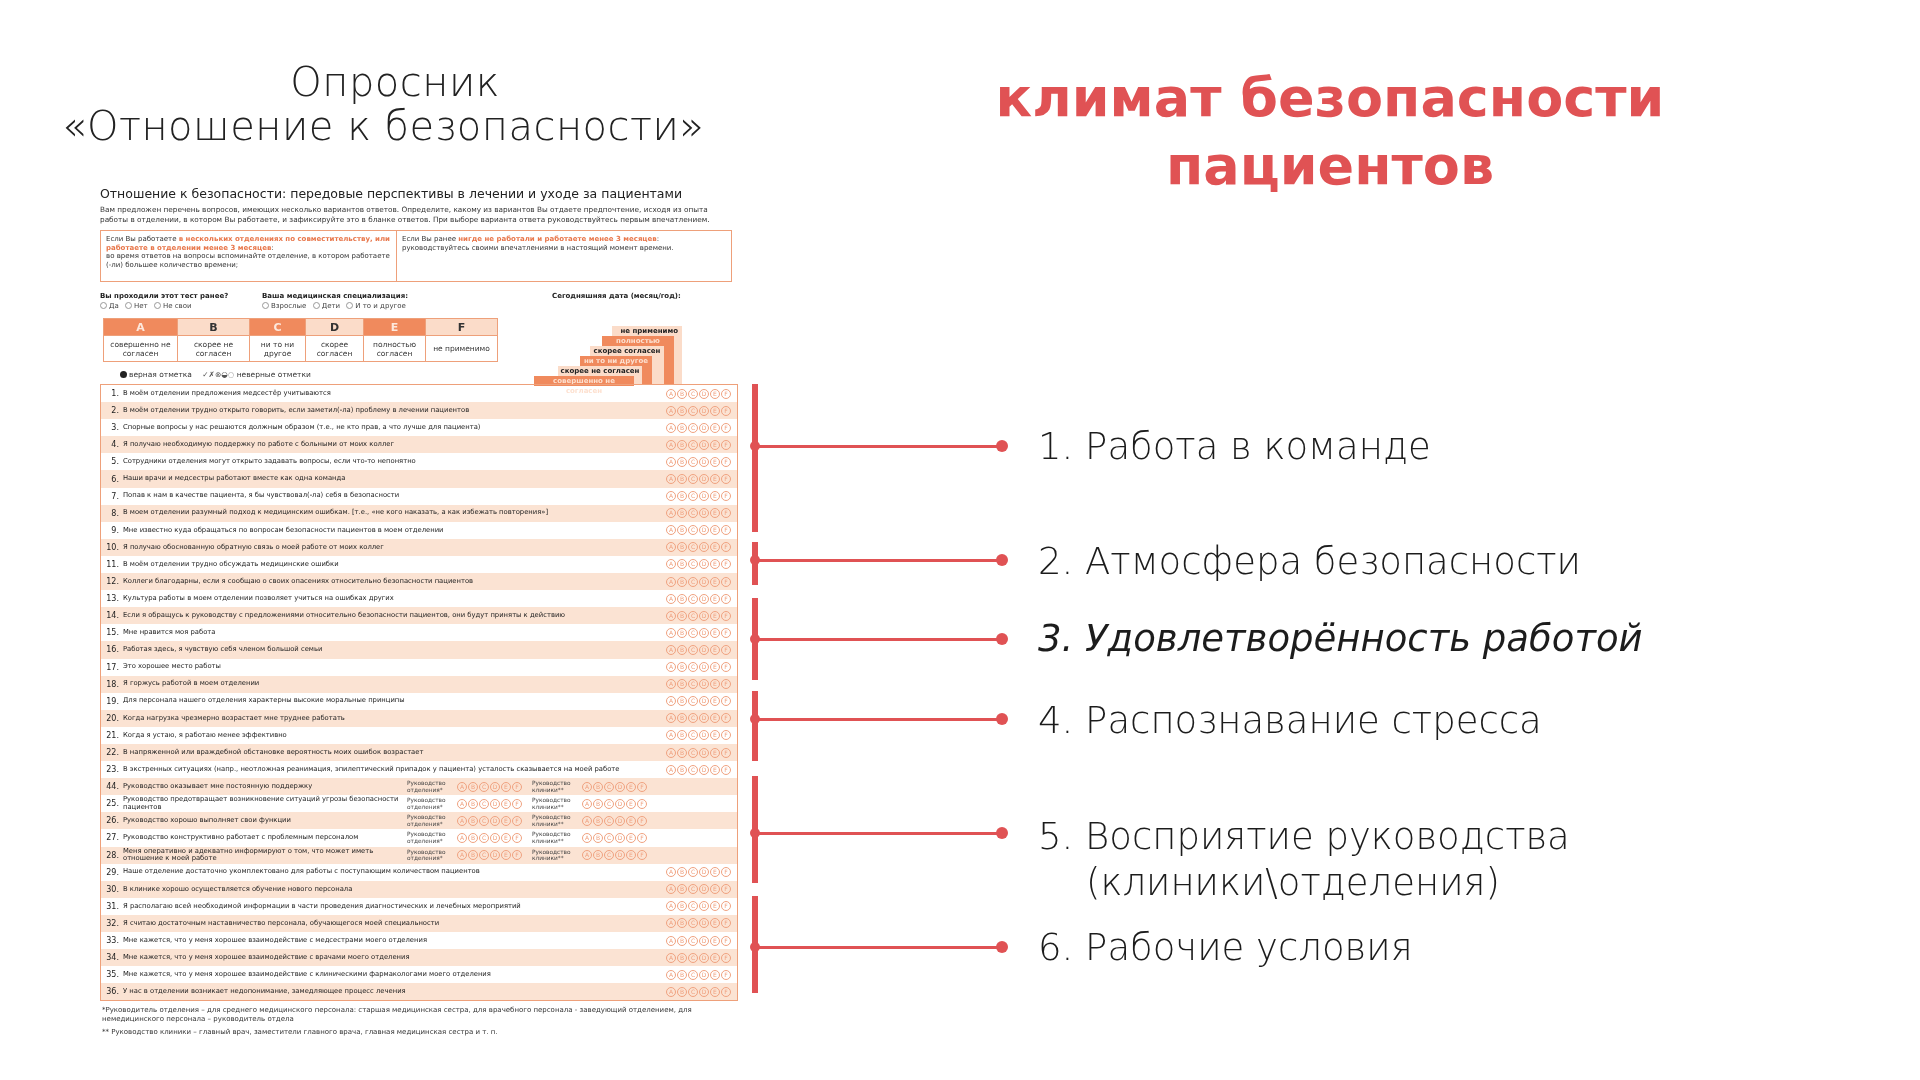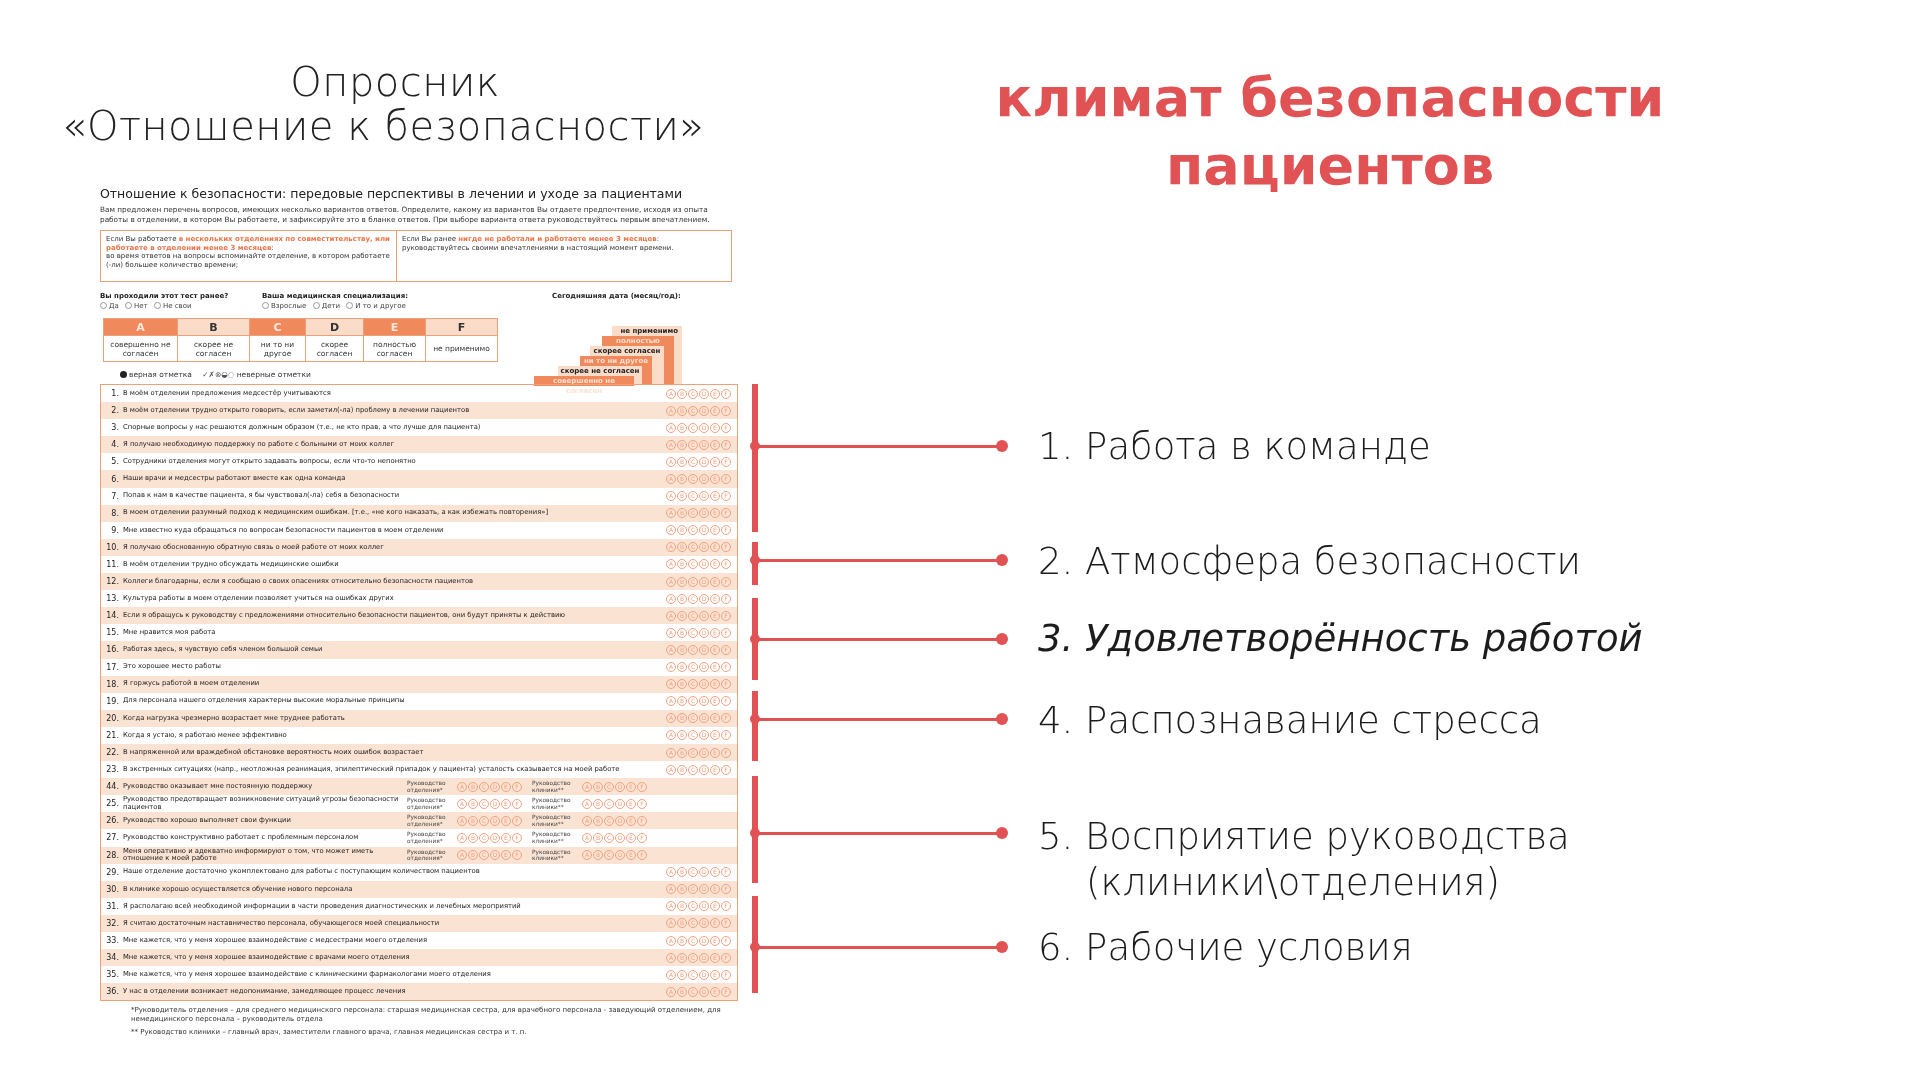--- a/index.html
+++ b/index.html
@@ -43,21 +43,21 @@
   .qrow { display: flex; align-items: center; height: 17.1px; font-size: 6.8px; color: #222; position: relative; }
   .qrow:nth-child(even) { background: #fbe3d3; }
   .qnum { width: 22px; text-align: right; font-size: 8px; padding-right: 4px; flex-shrink: 0; }
   .qtext { flex: 1; line-height: 7.5px; padding-right: 4px; }
   .bubbles { display: flex; gap: 1px; margin-right: 6px; }
   .bubble { width: 10px; height: 10px; border: 1px solid #f0a280; border-radius: 50%; font-size: 6px; line-height: 8px; text-align: center; color: #f0a280; }
   .mgmt-label { font-size: 5.8px; line-height: 6.5px; color: #444; width: 50px; margin-left: 4px; }
   .mgmt { display: flex; align-items: center; }
 
   .footnotes { position: absolute; left: 102px; top: 1006px; width: 640px; font-size: 7px; line-height: 8.5px; color: #333; }
-  .footnotes p { margin-bottom: 5px; margin-left: 29px; }
+  .footnotes p { margin-bottom: 5px; }
 
   
   .bar { position: absolute; left: 752px; width: 6px; background: #e05254; }
   .conn { position: absolute; left: 752px; height: 3px; background: #e05254; }
   .conn::before { content: ""; position: absolute; left: -2px; top: -3.5px; width: 10px; height: 10px; border-radius: 50%; background: #e05254; }
   .dot-end { position: absolute; width: 12px; height: 12px; border-radius: 50%; background: #e05254; }
 
   .factor { position: absolute; left: 1038px; font-family: "DejaVu Sans", sans-serif; font-weight: 300; font-size: 37px; line-height: 46px; color: #1c1c1c; white-space: nowrap; }
   .factor .cont { display: block; padding-left: 48px; }
 </style>

